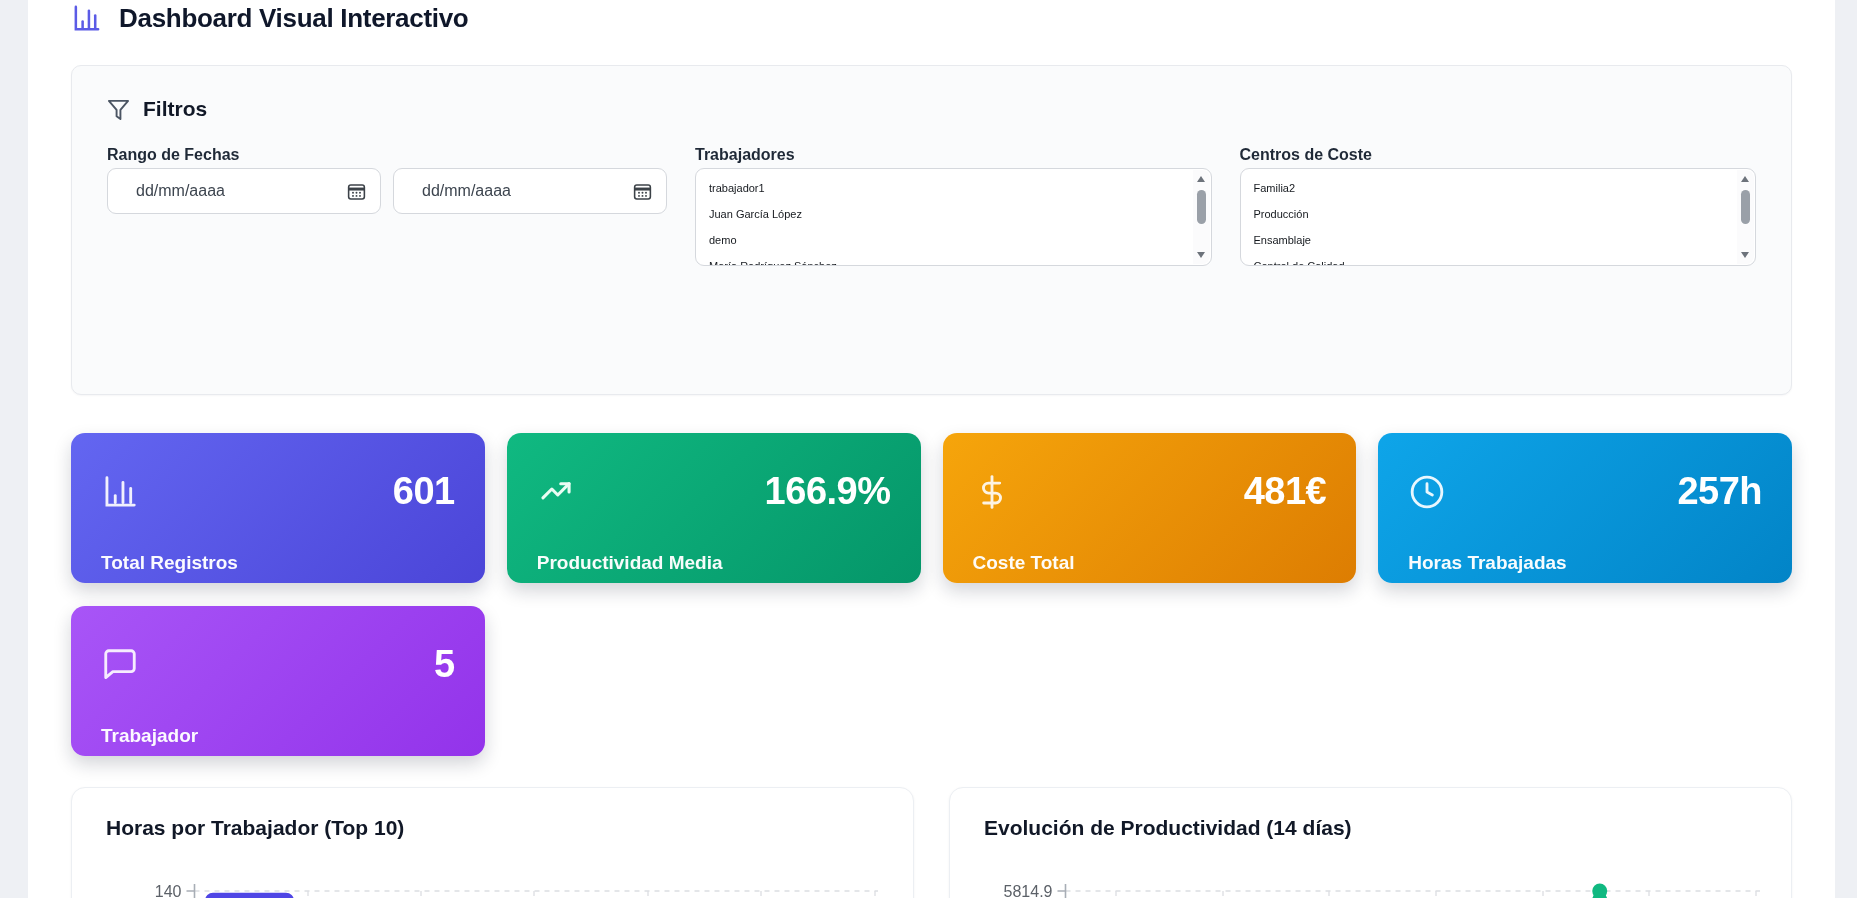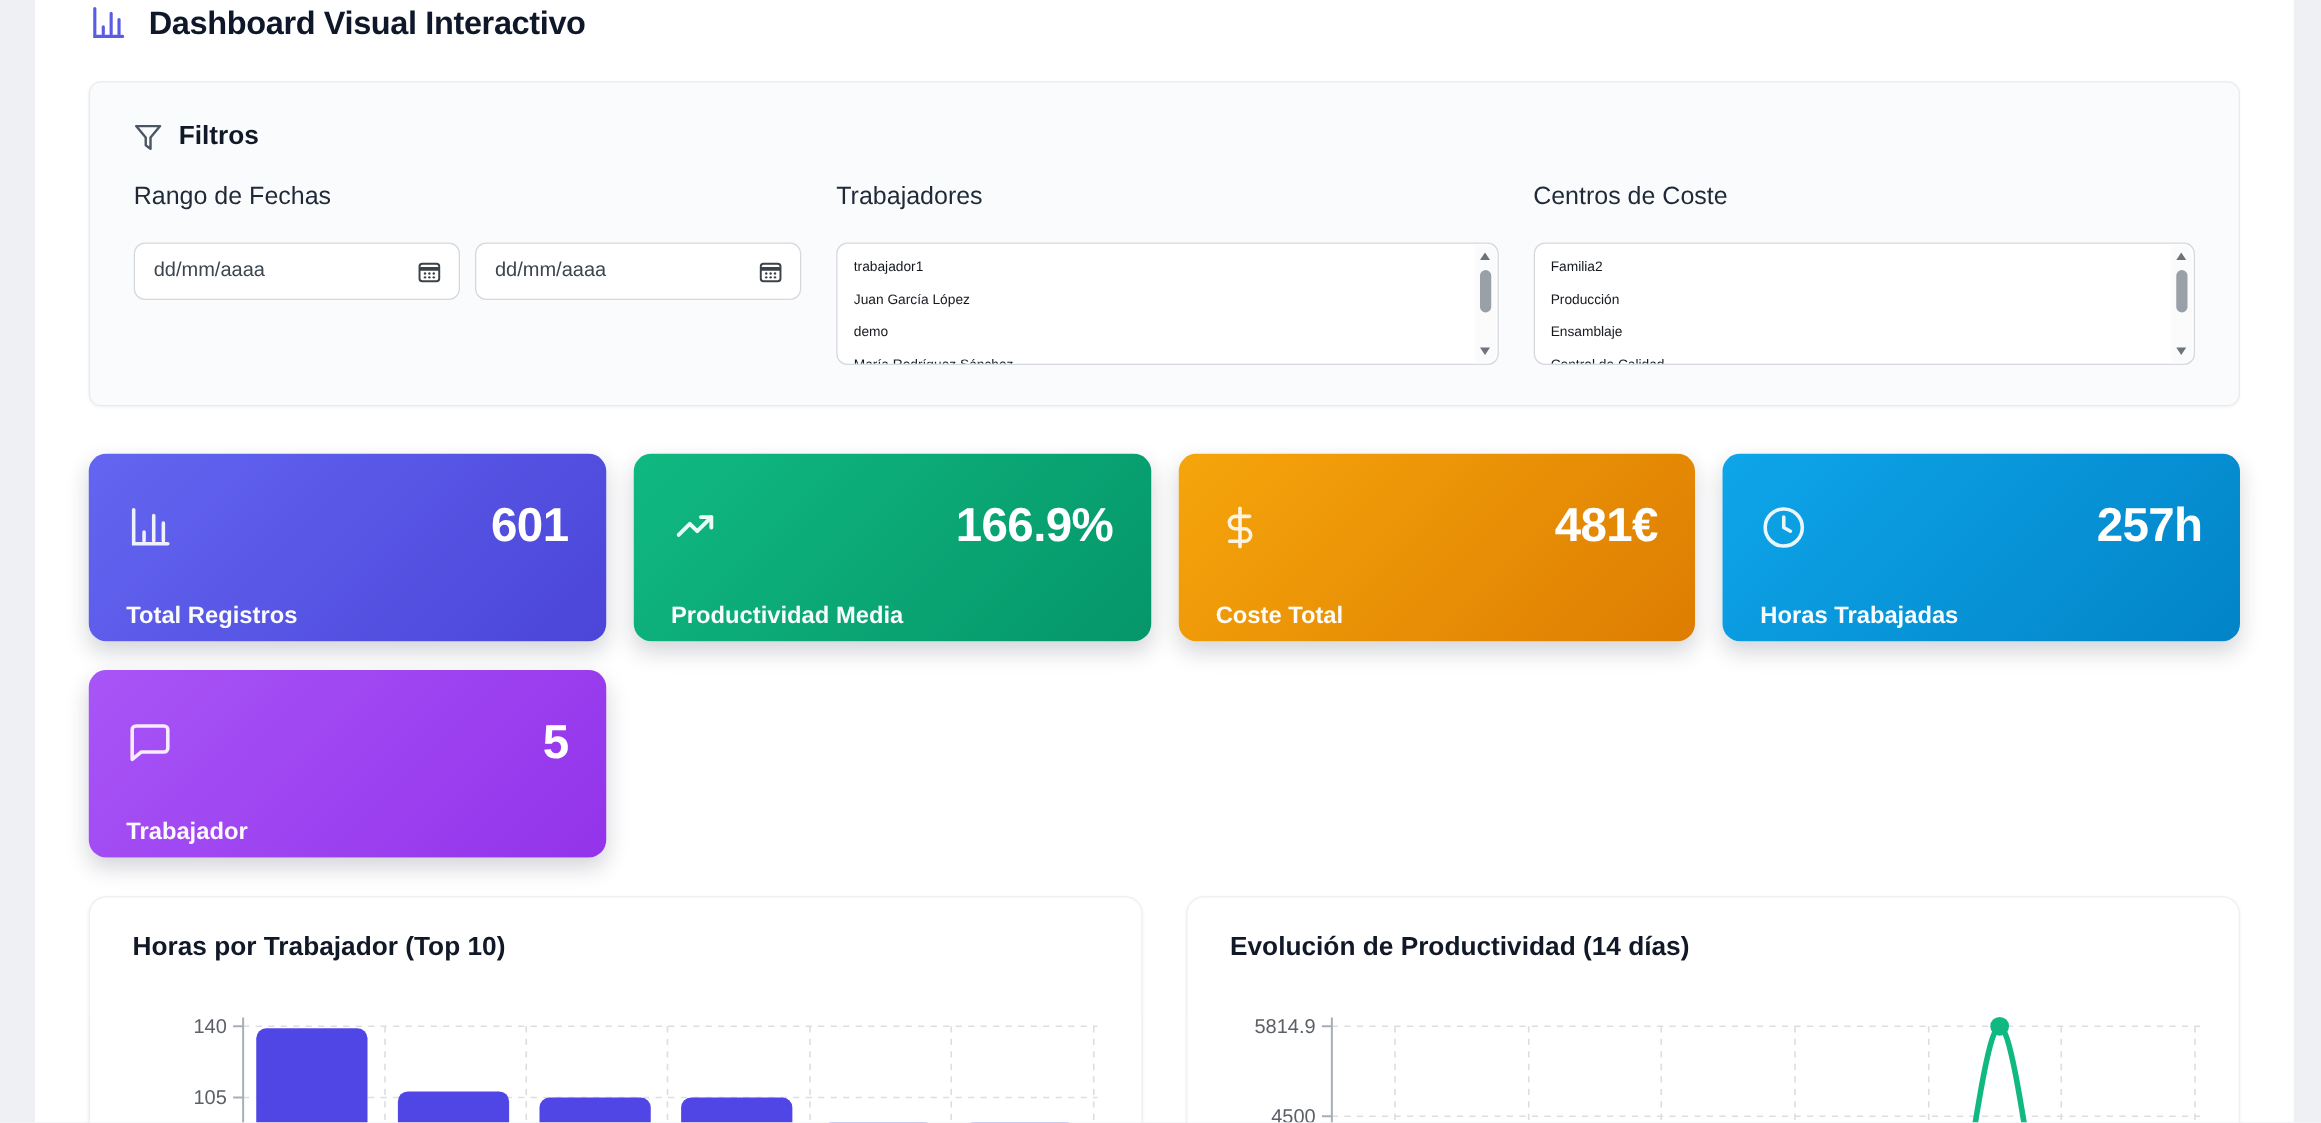--- a/index.html
+++ b/index.html
@@ -4,30 +4,30 @@
 <style>
   html,body{margin:0;padding:0;width:1857px;height:898px;overflow:hidden;
     background:#eef0f4;font-family:"Liberation Sans",sans-serif;}
   .page{position:relative;margin:0 22px 0 28px;background:#fff;height:898px;
     padding:0 43px;box-sizing:border-box;overflow:hidden;}
   
   .hdr{display:flex;align-items:flex-start;gap:17px;padding-top:3px;}
   .hdr h1{margin:0;font-size:26px;font-weight:700;color:#0f172a;letter-spacing:-.3px;}
   
   .fcard{margin-top:31px;background:#fafbfc;border:1px solid #e8eaee;border-radius:10px;
-    height:260px;box-sizing:border-box;padding:31px 35px;box-shadow:0 1px 2px rgba(16,24,40,.04);}
+    height:330px;box-sizing:border-box;padding:31px 35px;box-shadow:0 1px 2px rgba(16,24,40,.04);}
   .fhead{display:flex;align-items:center;gap:13px;}
   .fhead .ftitle{font-size:21px;font-weight:700;color:#111827;}
   .fgrid{display:grid;grid-template-columns:1fr 1fr 1fr;gap:28px;margin-top:25px;}
-  .flabel{display:block;font-size:20px;font-weight:400;color:#1f2937;margin-bottom:25px;}
+  .flabel{display:block;font-size:16px;font-weight:700;color:#1f2937;margin-bottom:4px;}
   .daterow{display:flex;gap:12px;}
   .datebox{flex:1;height:46px;border:1px solid #d5d8dd;border-radius:9px;background:#fff;
     display:flex;align-items:center;padding:0 13px;box-sizing:border-box;}
   .datebox input{border:none;outline:none;flex:1;font-size:16px;color:#3d454f;
-    font-family:"Liberation Sans",sans-serif;background:transparent;}
+    font-family:"Liberation Sans",sans-serif;background:transparent;margin-left:13px;}
   .datebox input::placeholder{color:#3d454f;opacity:1;}
   .calbtn{width:22px;height:22px;flex:0 0 auto;cursor:pointer;display:flex;align-items:center;justify-content:center;}
   .listbox{position:relative;height:98px;border:1px solid #d5d8dd;border-radius:9px;
     background:#fff;box-sizing:border-box;overflow:hidden;}
   .lb-items{position:absolute;left:0;top:0;right:18px;bottom:0;overflow:hidden;padding:6px 0 0 13px;}
   .lb-option{font-size:11px;line-height:26px;color:#15191e;white-space:nowrap;}
   .lb-scroll{position:absolute;top:1px;bottom:1px;right:1px;width:17px;background:#fbfbfc;
     border-radius:0 8px 8px 0;}
   .lb-up,.lb-dn{position:absolute;left:0;width:17px;height:15px;cursor:pointer;}
   .lb-up{top:2px}.lb-dn{bottom:2px}

